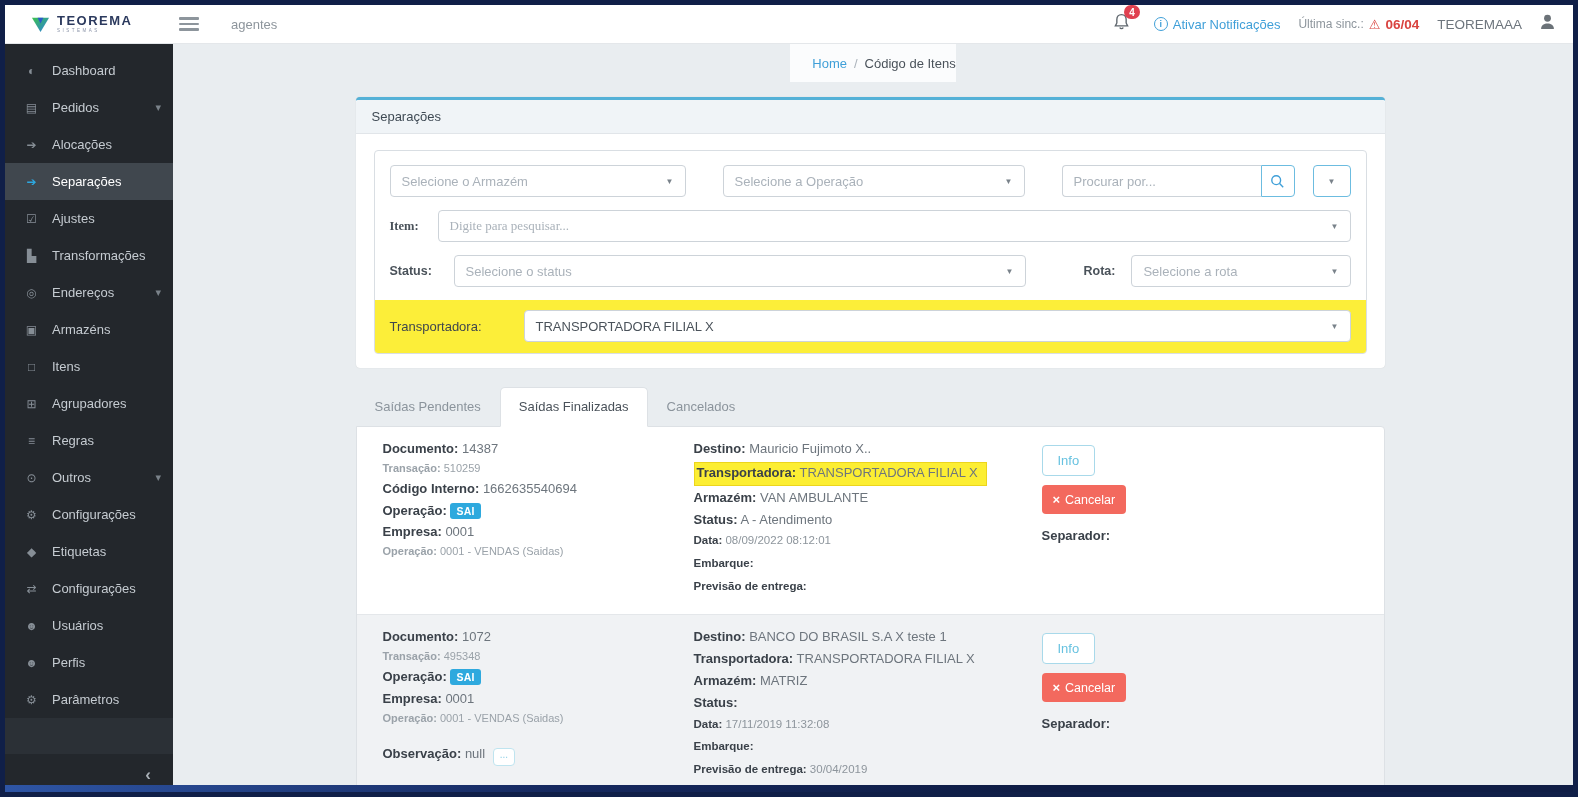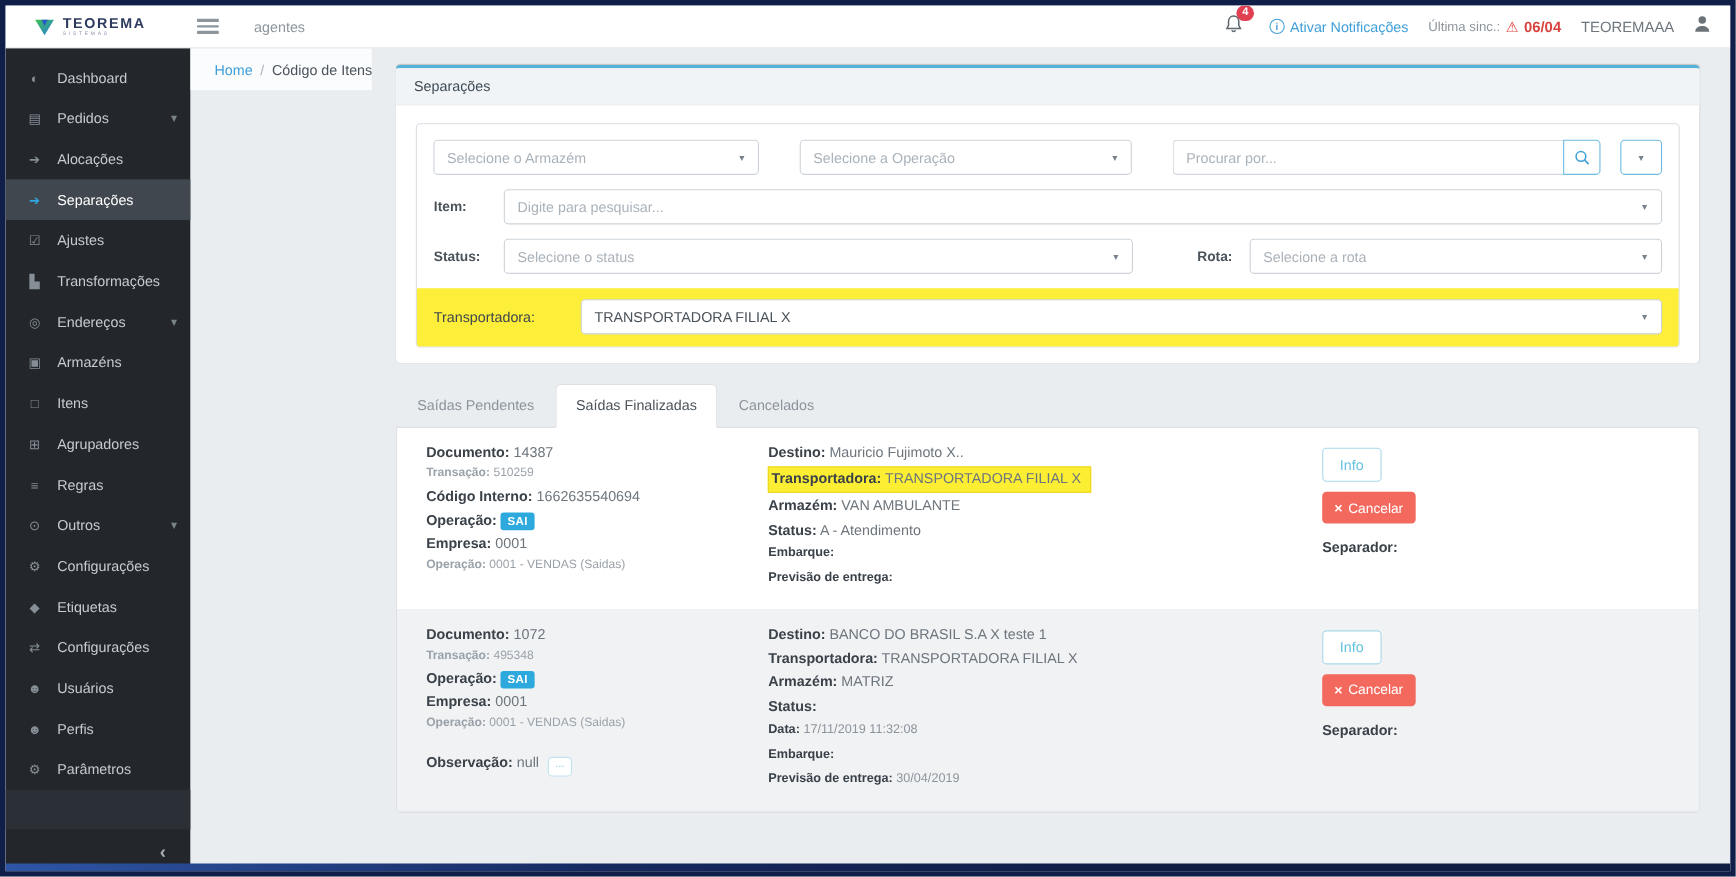--- a/index.html
+++ b/index.html
@@ -34,21 +34,21 @@
   .sb-item{display:flex;align-items:center;height:37px;padding:0 12px 0 18px;color:#c5cbd1;font-size:13px;cursor:pointer;}
   .sb-item .sb-icon{width:17px;text-align:center;margin-right:12px;color:#868e96;font-size:12px;}
   .sb-item.active{background:#40474e;color:#fff;}
   .sb-item.active .sb-icon{color:#2da8e0;}
   .sb-chevron{margin-left:auto;color:#7a828a;font-size:11px;}
   .sb-footer{margin-top:auto;}
   .sb-band{height:36px;background:#2b3036;}
   .sb-collapse{height:42px;display:flex;align-items:center;justify-content:flex-end;padding-right:22px;color:#aab1b8;font-size:17px;font-weight:bold;cursor:pointer;}
 
   
-  .main{flex:1;min-width:0;display:flex;flex-direction:row;overflow:hidden;}
+  .main{flex:1;min-width:0;display:flex;flex-direction:column;overflow:hidden;align-items:center;}
   .breadcrumb-bar{height:38px;background:#fbfcfd;display:flex;align-items:center;padding-left:22px;font-size:13px;flex:0 0 auto;}
   .bc-home{color:#3f9fd8;cursor:pointer;}
   .bc-sep{color:#aab2ba;margin:0 7px;}
   .bc-cur{color:#4a525a;}
   .content{flex:1;overflow:hidden;padding:15px 28px 0 22px;}
 
   
   .card{background:#fff;border-radius:4px;border-top:3px solid #54b1d7;box-shadow:0 0 1px rgba(0,0,0,.18);}
   .card-header{background:#f0f4f7;border-bottom:1px solid #e1e5e9;padding:9px 16px;font-size:13px;color:#3f4a54;border-radius:3px 3px 0 0;}
   .card-body{padding:16px 18px 14px 18px;}
@@ -306,21 +306,21 @@
                       <circle cx="6.2" cy="6.2" r="4.4" fill="none" stroke="#3f9fd8" stroke-width="1.4"></circle>
                       <line x1="9.6" y1="9.6" x2="13.2" y2="13.2" stroke="#3f9fd8" stroke-width="1.4"></line>
                     </svg>
                   </button>
                   <button class="btn-caret">
                     <span class="caret">▼</span>
                   </button>
                 </div>
               </div>
 
-              <div class="f-row" style="gap:16px;">
+              <div class="f-row" style="font-family:Liberation Serif, serif;">
                 <span class="f-label" style="width:48px;">Item:</span>
                 <div class="sel" style="flex:1;">
                   <span class="ph">Digite para pesquisar...</span>
                   <span class="caret">▼</span>
                 </div>
               </div>
 
               <div class="f-row" style="gap:16px;">
                 <span class="f-label" style="width:48px;">Status:</span>
                 <div class="sel" style="width:572px;">
@@ -360,20 +360,21 @@
       <div class="line lg"><span class="lbl">Operação:</span> <span class="badge-sai">SAI</span></div>
       <div class="line lg"><span class="lbl">Empresa:</span> <span class="val">0001</span></div>
       <div class="line sm"><span class="lbl-sm">Operação:</span> <span class="val-sm">0001 - VENDAS (Saidas)</span></div>
 
     </div>
     <div class="rec-mid">
       <div class="line lg"><span class="lbl">Destino:</span> <span class="val">Mauricio Fujimoto X..</span></div>
       <div class="line lg"><span class="hl-wrap hl"><span class="lbl">Transportadora:</span> <span class="val">TRANSPORTADORA FILIAL X</span></span></div>
       <div class="line lg"><span class="lbl">Armazém:</span> <span class="val">VAN AMBULANTE</span></div>
       <div class="line lg"><span class="lbl">Status:</span> <span class="val">A - Atendimento</span></div>
+      <div class="line xs"><span class="lbl">Data:</span> <span class="val">08/09/2022 08:12:01</span></div>
       <div class="line xs"><span class="lbl">Embarque:</span> <span class="val"></span></div>
       <div class="line xs"><span class="lbl">Previsão de entrega:</span> <span class="val"></span></div>
     </div>
     <div class="rec-right">
       <button class="btn-info">Info</button>
       <button class="btn-cancel">
                   <span class="x">×</span>
                   <span>Cancelar</span>
                 </button>
       <div class="sep-lbl">Separador:</div>

